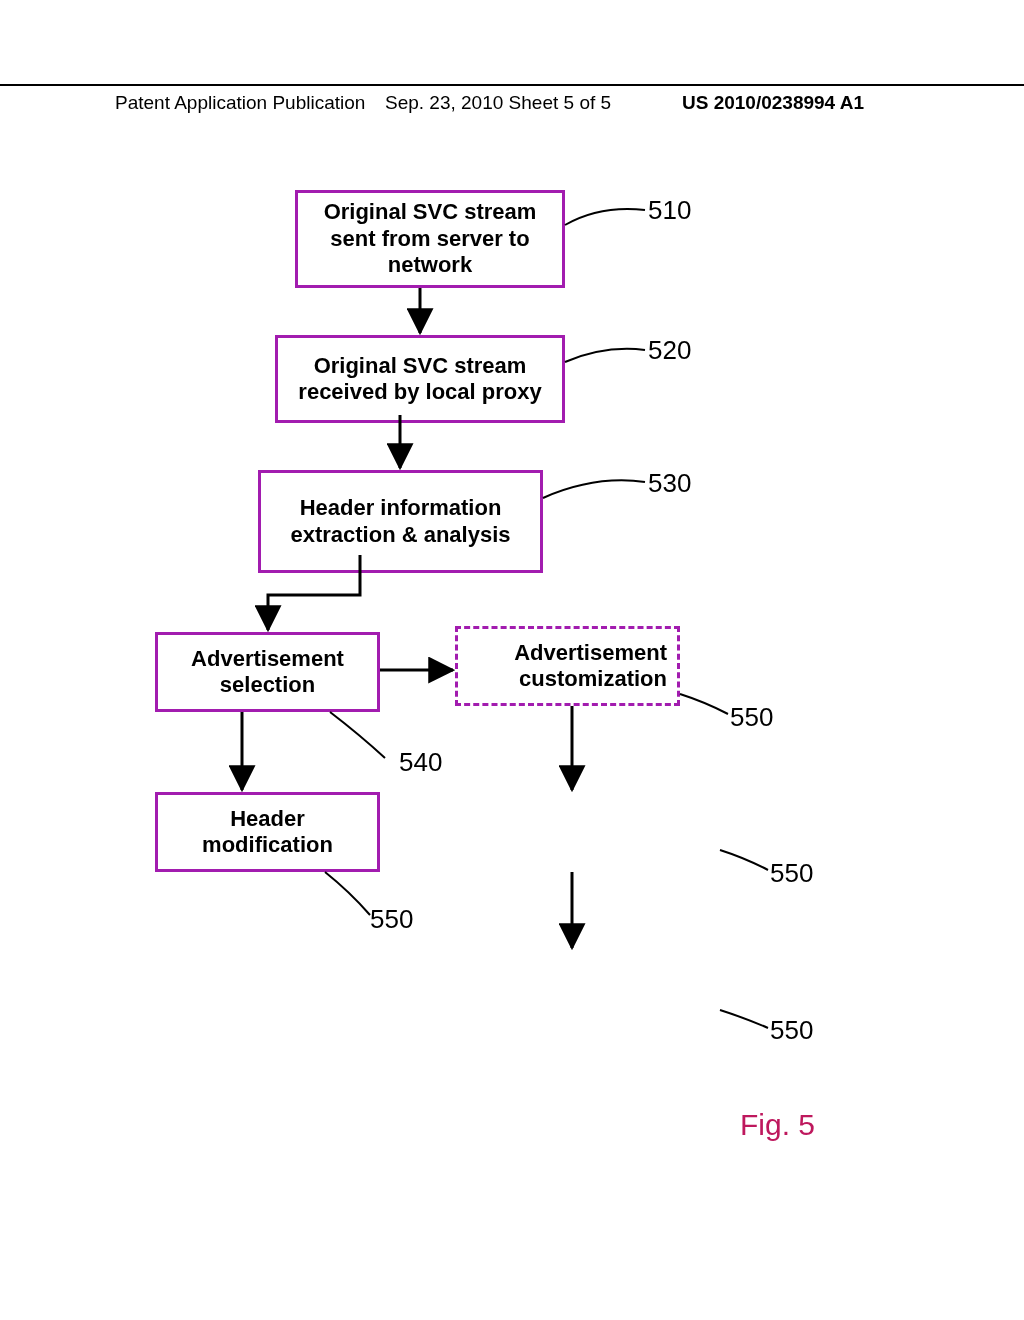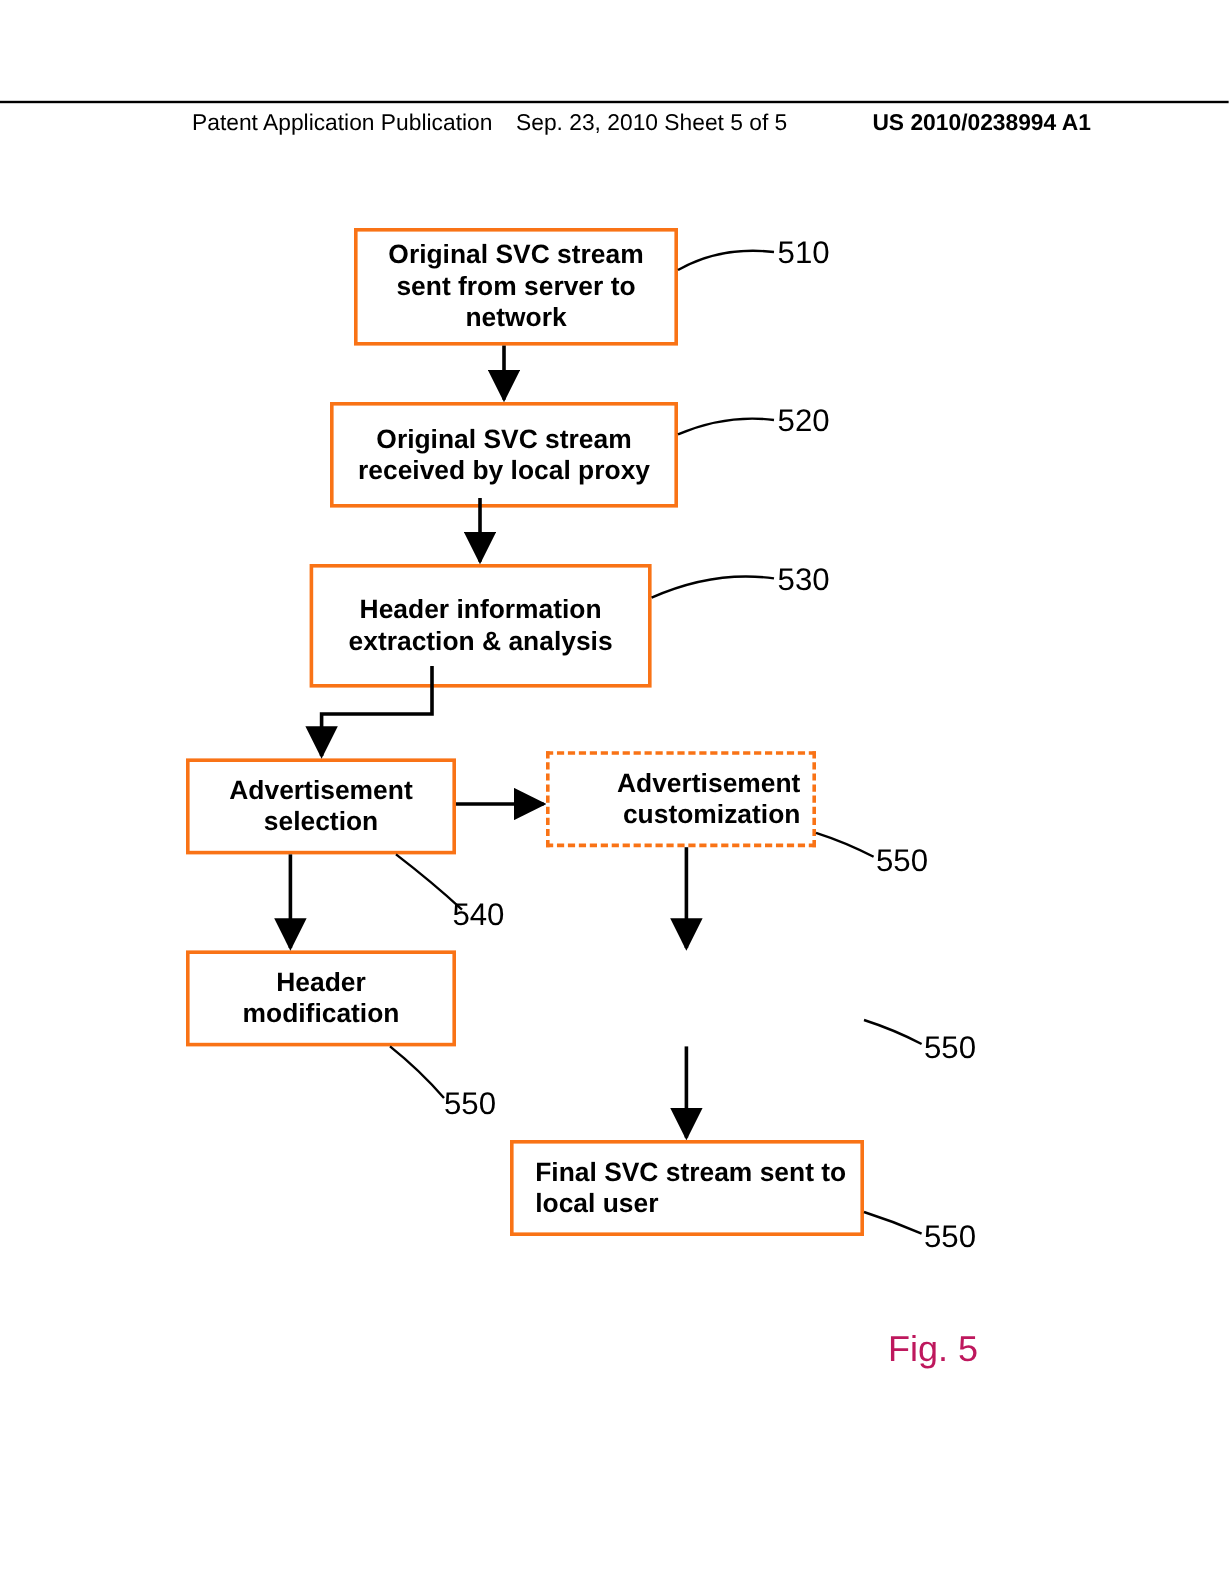--- a/index.html
+++ b/index.html
@@ -3,29 +3,29 @@
 <meta charset="utf-8">
 <style>
   * { box-sizing: border-box; margin: 0; padding: 0; }
   html, body { width: 1024px; height: 1320px; background: #fff; font-family: Arial, Helvetica, sans-serif; }
   .page { position: relative; width: 1024px; height: 1320px; }
   .header-line {
     position: absolute;
     top: 84px; left: 0; width: 1024px; height: 2px; background: #000;
   }
   .header-text {
-    position: absolute; top: 92px; font-size: 19px; color: #000; margin-left: 45px;
+    position: absolute; top: 92px; font-size: 19px; color: #000;
   }
   .ht-left { left: 115px; font-weight: 400; }
   .ht-mid  { left: 385px; }
   .ht-right{ left: 682px; font-weight: 700; }
 
   .box {
     position: absolute;
-    border: 3px solid #f97316;
+    border: 3px solid #a21caf;
     background: #fff;
     display: flex;
     align-items: center;
     justify-content: center;
     text-align: center;
     font-weight: 700;
     font-size: 22px;
     line-height: 1.2;
     padding: 6px 10px;
   }
@@ -61,26 +61,25 @@
 
   <div id="b530" class="box" style="left:258px; top:470px; width:285px; height:103px;">Header information extraction &amp; analysis</div>
 
   <div id="b540a" class="box" style="left:155px; top:632px; width:225px; height:80px;">Advertisement selection</div>
 
   <div id="b540b" class="box dashed" style="left:455px; top:626px; width:225px; height:80px;">Advertisement customization</div>
 
   <div id="b550a" class="box" style="left:155px; top:792px; width:225px; height:80px;">Header modification</div>
 
 
-  <div id="b550c" class="box" style="left:425px; top:950px; width:295px; height:80px; text-align:left; justify-content:flex-start; padding-left:18px;">Final SVC stream sent to local user</div>
 
   <div class="label" style="left:648px; top:195px;">510</div>
   <div class="label" style="left:648px; top:335px;">520</div>
   <div class="label" style="left:648px; top:468px;">530</div>
-  <div class="label" style="left:377px; top:747px;">540</div>
+  <div class="label" style="left:399px; top:747px;">540</div>
   <div class="label" style="left:730px; top:702px;">550</div>
   <div class="label" style="left:370px; top:904px;">550</div>
   <div class="label" style="left:770px; top:858px;">550</div>
   <div class="label" style="left:770px; top:1015px;">550</div>
 
   <div class="figcap" style="left:740px; top:1108px;">Fig. 5</div>
 
   <svg class="conn" width="1024" height="1320">
     <defs>
       <marker id="arrow" viewBox="0 0 12 12" refX="11" refY="6" markerWidth="9" markerHeight="9" orient="auto-start-reverse">

